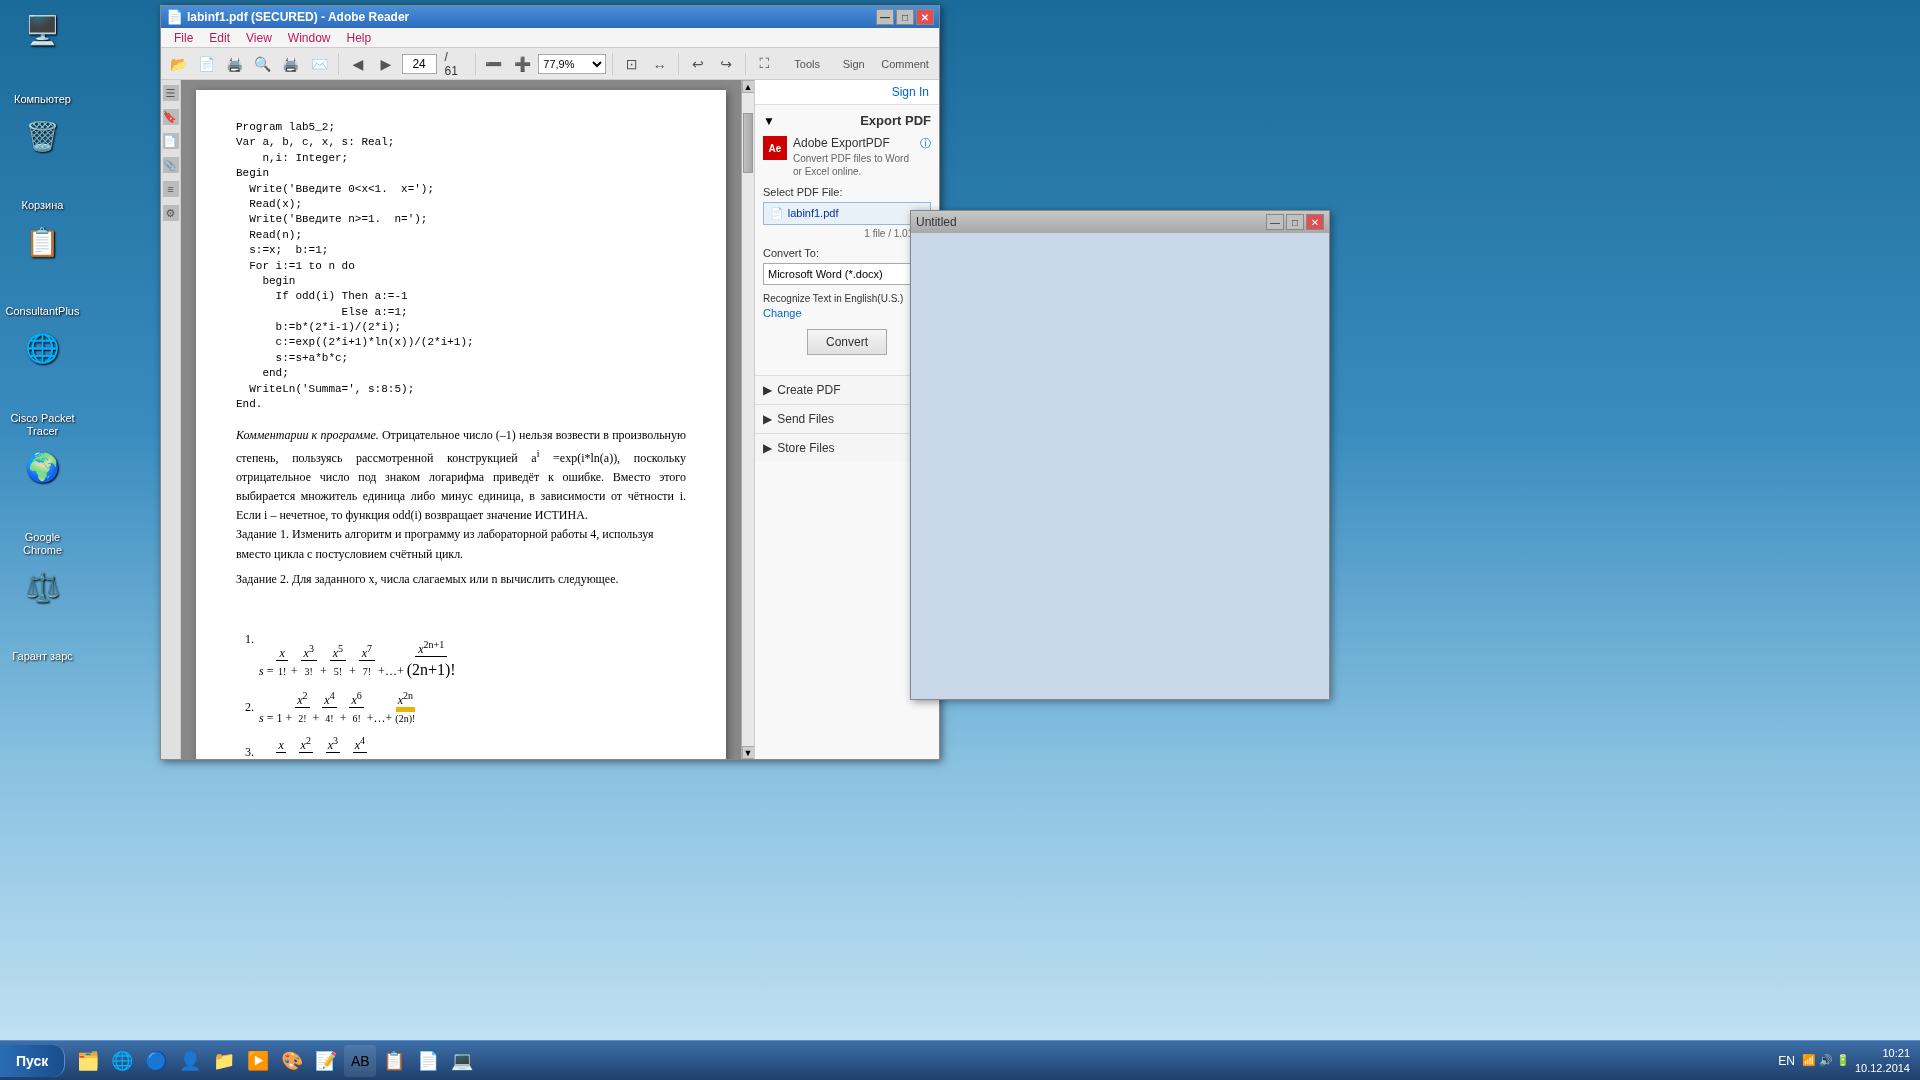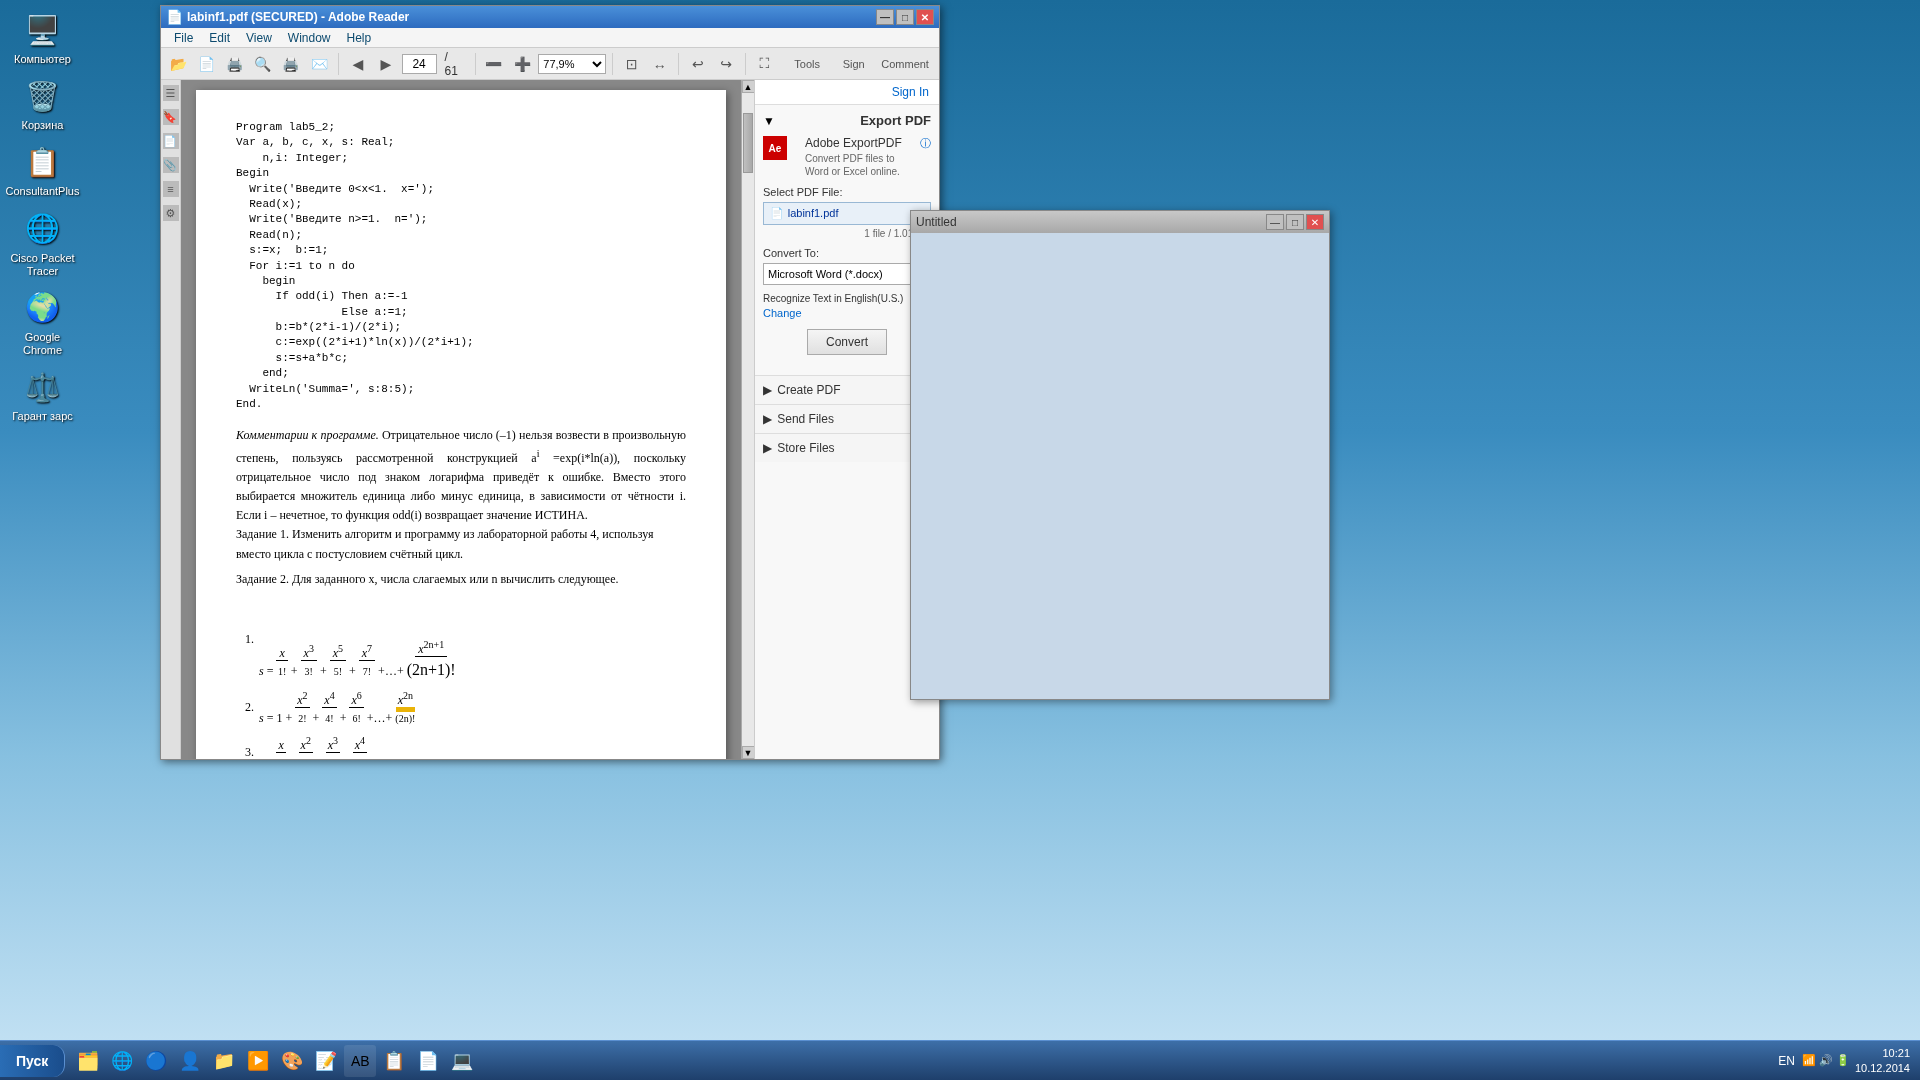--- a/index.html
+++ b/index.html
@@ -47,20 +47,21 @@
       align-items: center;
       justify-content: center;
       font-size: 28px;
     }
     .desktop-icon .icon-label {
       font-size: 11px;
       text-align: center;
       color: white;
       text-shadow: 1px 1px 2px black;
       line-height: 1.2;
+      margin-top: 40px;
     }
 
     
     .taskbar {
       position: absolute;
       bottom: 0;
       left: 0;
       width: 1920px;
       height: 40px;
       background: linear-gradient(180deg, #3d6fa8 0%, #1e3f6b 100%);
@@ -157,21 +158,21 @@
       background: #f5f5f5;
       border-bottom: 1px solid #ccc;
       display: flex;
       align-items: center;
       height: 20px;
       padding: 0 5px;
     }
     .menu-item {
       padding: 12px 8px;
       font-size: 12px;
-      color: #0c4a6e;
+      color: #be185d;
       cursor: pointer;
     }
 
     
     .toolbar {
       background: #e8e8e8;
       border-bottom: 1px solid #ccc;
       display: flex;
       align-items: center;
       height: 32px;
@@ -309,21 +310,21 @@
     .adobe-icon {
       width: 24px;
       height: 24px;
       background: #cc0000;
       color: white;
       font-size: 10px;
       font-weight: bold;
       display: flex;
       align-items: center;
       justify-content: center;
-      margin-right: 18px;
+      margin-right: 6px;
       flex-shrink: 0;
     }
     .adobe-text {
       font-size: 12px;
       color: #333;
       line-height: 1.3;
     }
     .adobe-desc {
       font-size: 10px;
       color: #666;

